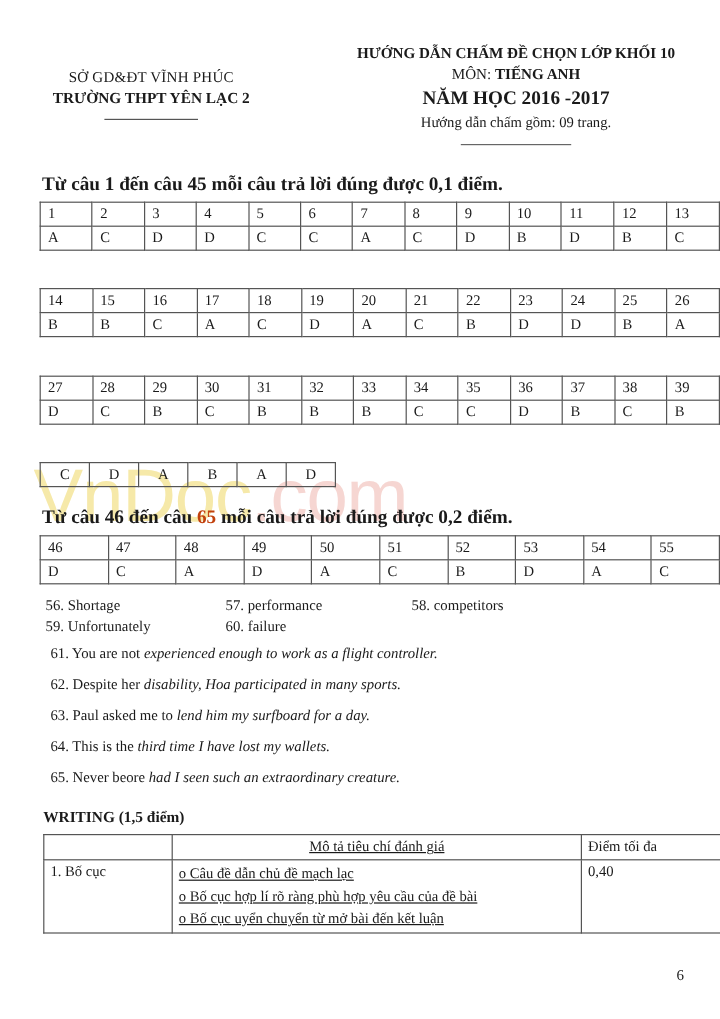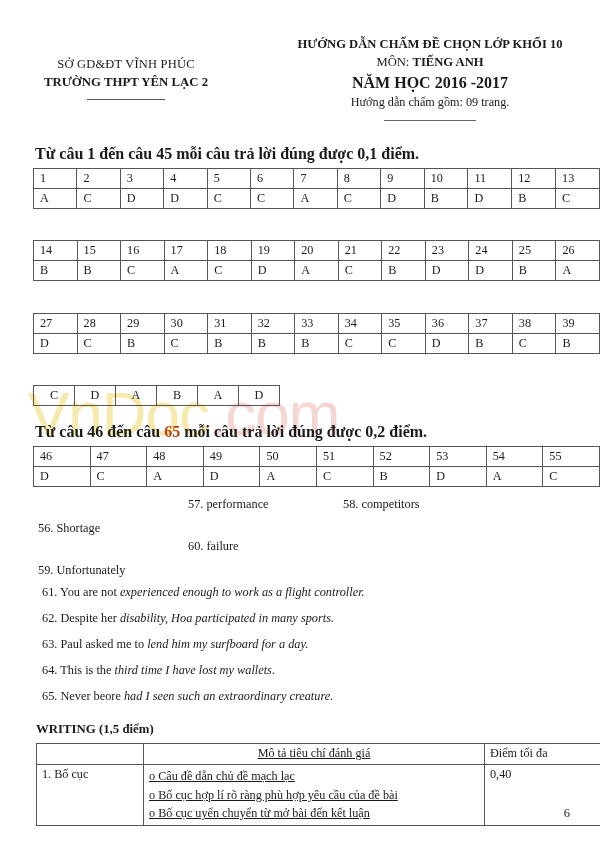--- a/index.html
+++ b/index.html
@@ -125,21 +125,21 @@
   table.ans.w6 tr.val td { text-align: center; padding-left: 0; }
 
   
   .words {
     padding-left: 38px;
     font-size: 12.3px;
     line-height: 1.45;
     margin-top: 9px;
   }
   .words .row { display: flex; }
-  .words .c1 { width: 150px; flex: none; margin-top: 24px; }
+  .words .c1 { width: 150px; flex: none; }
   .words .c2 { width: 155px; flex: none; }
   .words .c3 { flex: 1; }
 
   
   .sentences {
     padding-left: 42px;
     font-size: 12.3px;
     margin-top: 6px;
   }
   .sentences .s { margin-bottom: 11px; }

